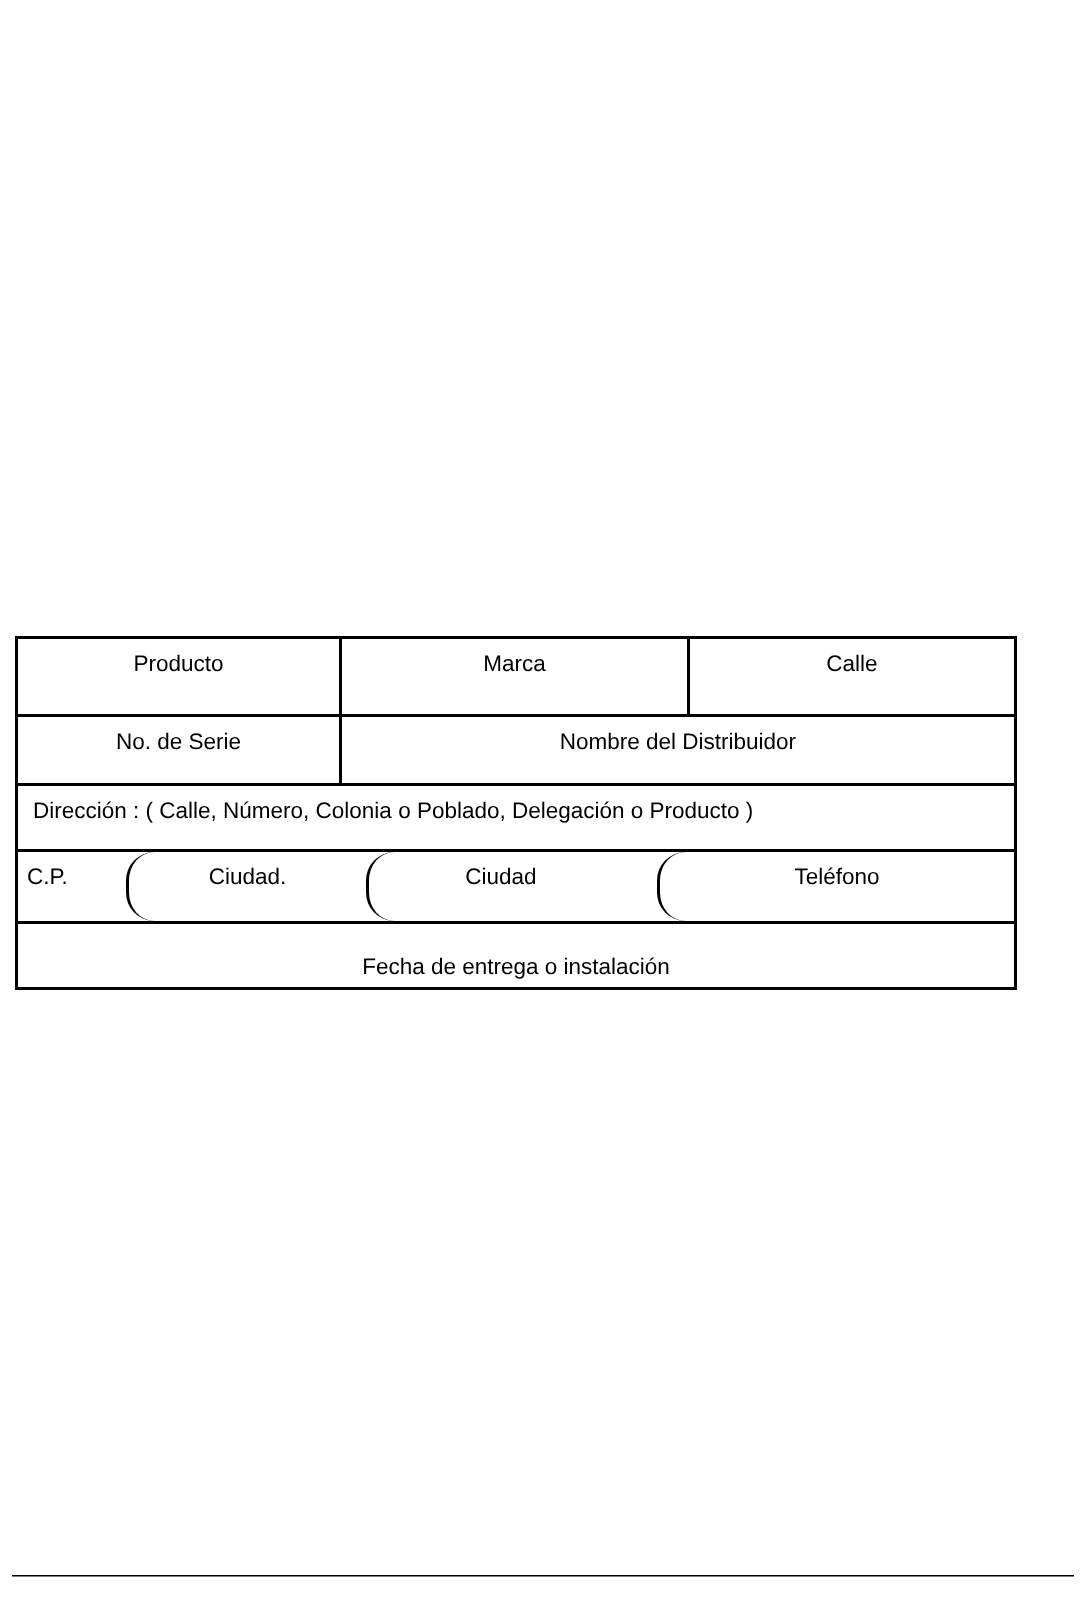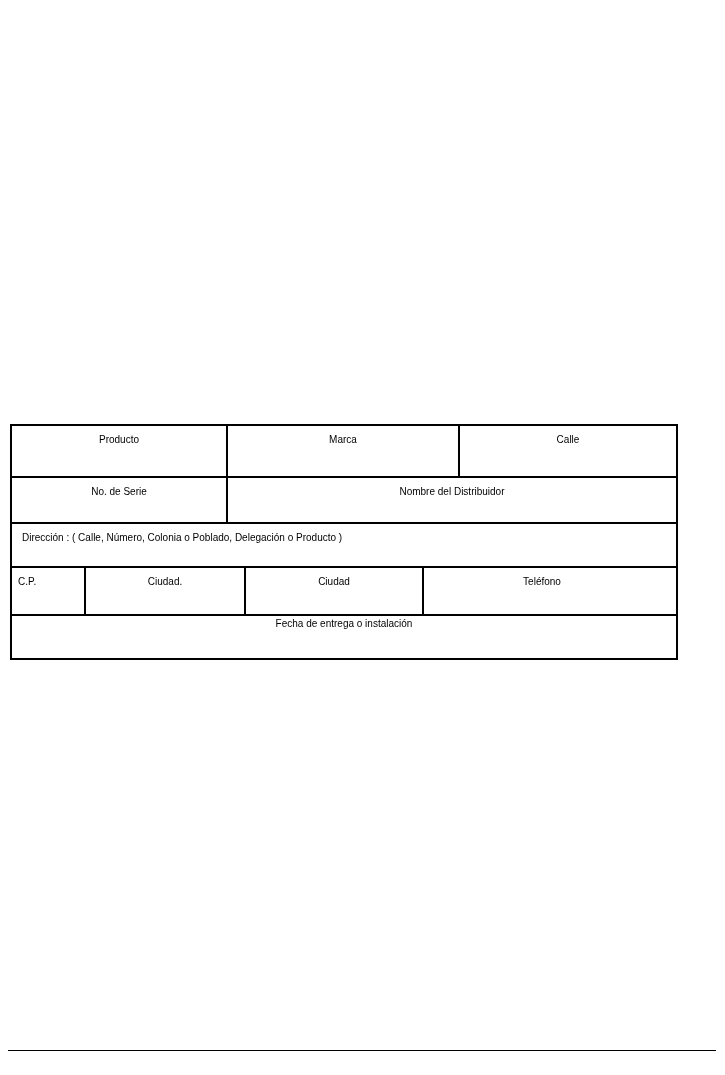--- a/index.html
+++ b/index.html
@@ -33,54 +33,54 @@
   }
   .form-row + .form-row {
     border-top: 2px solid #000000;
   }
 
   .cell {
     box-sizing: border-box;
     display: flex;
     align-items: center;
     justify-content: center;
-    font-size: 10px;
+    font-size: 15px;
     line-height: 1.2;
     padding: 0 4px;
     white-space: nowrap;
   }
   .cell + .cell {
     border-left: 2px solid #000000;
   }
   .cell.left {
     justify-content: flex-start;
     padding-left: 10px;
   }
 
   
   .r1 .cell { height: 50px; align-items: flex-start; padding-top: 8px; }
   .r2 .cell { height: 44px; align-items: flex-start; padding-top: 8px; }
   .r3 .cell { height: 42px; align-items: flex-start; padding-top: 8px; }
-  .r4 .cell { height: 46px; align-items: flex-start; padding-top: 8px; }
-  .r5 .cell { height: 42px; align-items: flex-start; padding-top: 2px; }
+  .r4 .cell { height: 46px; align-items: flex-start; padding-top: 8px; border-radius: 19px; }
+  .r5 .cell { height: 42px; align-items: flex-start; padding-top: 20px; }
 
   
   .r1 .c1 { width: 214px; }
   .r1 .c2 { width: 232px; }
   .r1 .c3 { width: 218px; }
 
   .r2 .c1 { width: 256px; }
   .r2 .c2 { width: 540px; }
 
   .r3 .c1 { width: 664px; }
 
   .r4 .c1 { width: 72px; justify-content: flex-start; padding-left: 6px; }
   .r4 .c2 { width: 160px; text-align: center; }
   .r4 .c3 { width: 178px; }
-  .r4 .c4 { width: 238px; }
+  .r4 .c4 { width: 238px; margin-left: 16px; }
 
   .r5 .c1 { width: 664px; }
 
   
   .page-rule {
     position: absolute;
     left: 8px;
     top: 1050px;
     width: 708px;
     height: 1px;

